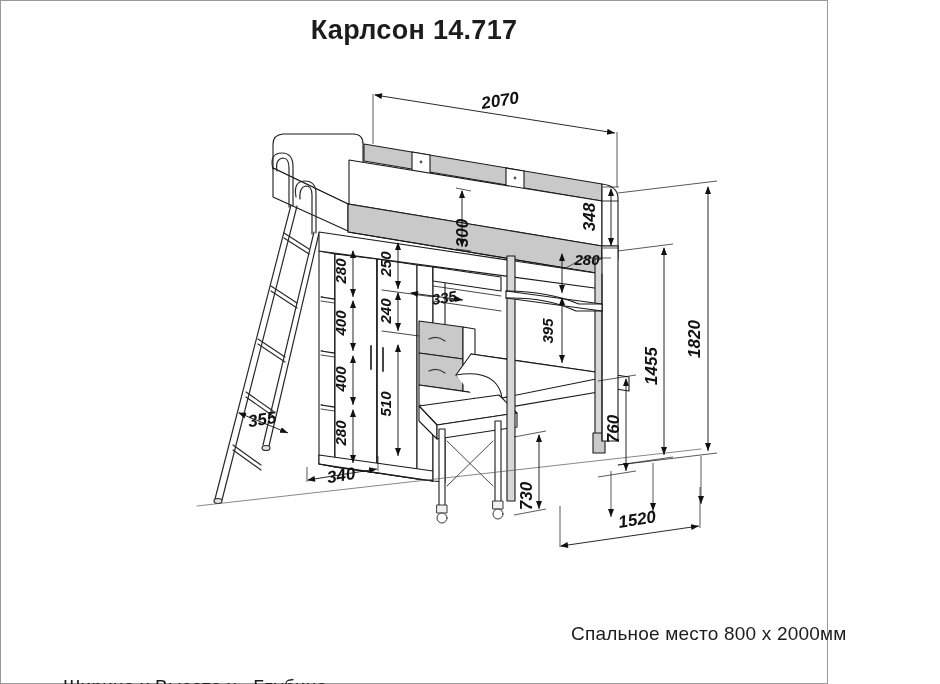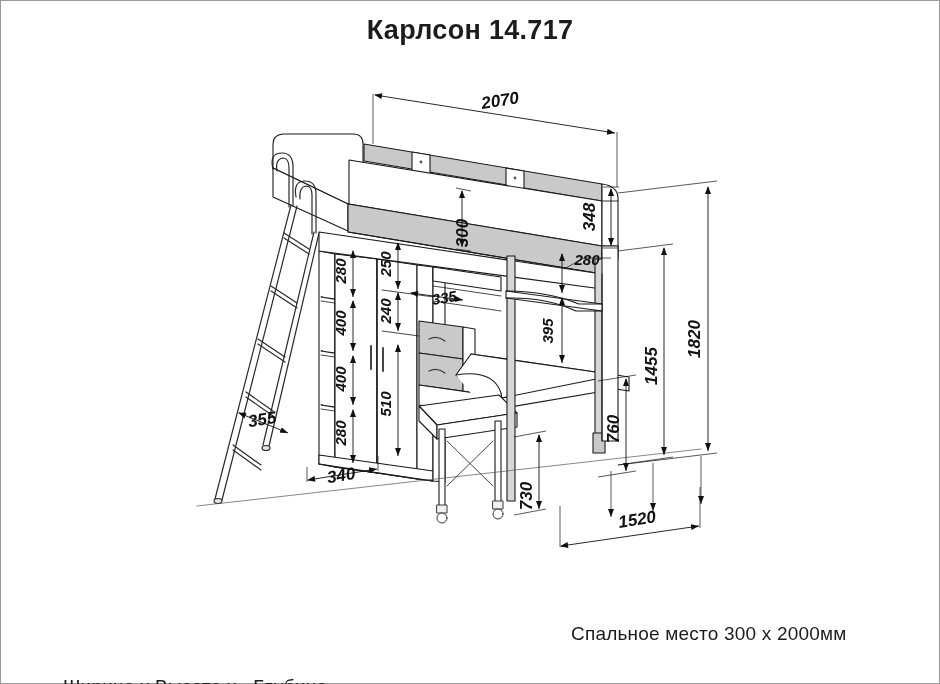--- a/index.html
+++ b/index.html
@@ -9,21 +9,21 @@
   }
   body {
     width: 940px; height: 684px;
     font-family: "Liberation Sans", "DejaVu Sans", sans-serif;
     color: #1a1a1a;
     overflow: hidden;
     position: relative;
   }
   #page {
     position: relative;
-    width: 940px; height: 684px;
+    width: 828px; height: 684px;
     box-sizing: border-box;
     border: 1px solid #9a9a9e;
     background: #fff;
   }
   #page-title {
     position: absolute;
     left: 0; right: 0; top: 14px;
     text-align: center;
     font-size: 27px;
     font-weight: 600;
@@ -374,15 +374,15 @@
       <text class="dimtxt" x="637" y="524" text-anchor="middle" transform="rotate(-9 637 524)">1520</text>
     </g>
   </svg>
   </div>
 
   <div class="footnote" id="footer-left">
     <div class="l1">Ширина х Высота х   Глубина</div>
     
   </div>
 
-  <div class="footnote" id="footer-right">Спальное место 300 х 2000мм</div>
+  <div class="footnote" id="footer-right">Спальное место 800 х 2000мм</div>
 
 </div>
 
 </body></html>

